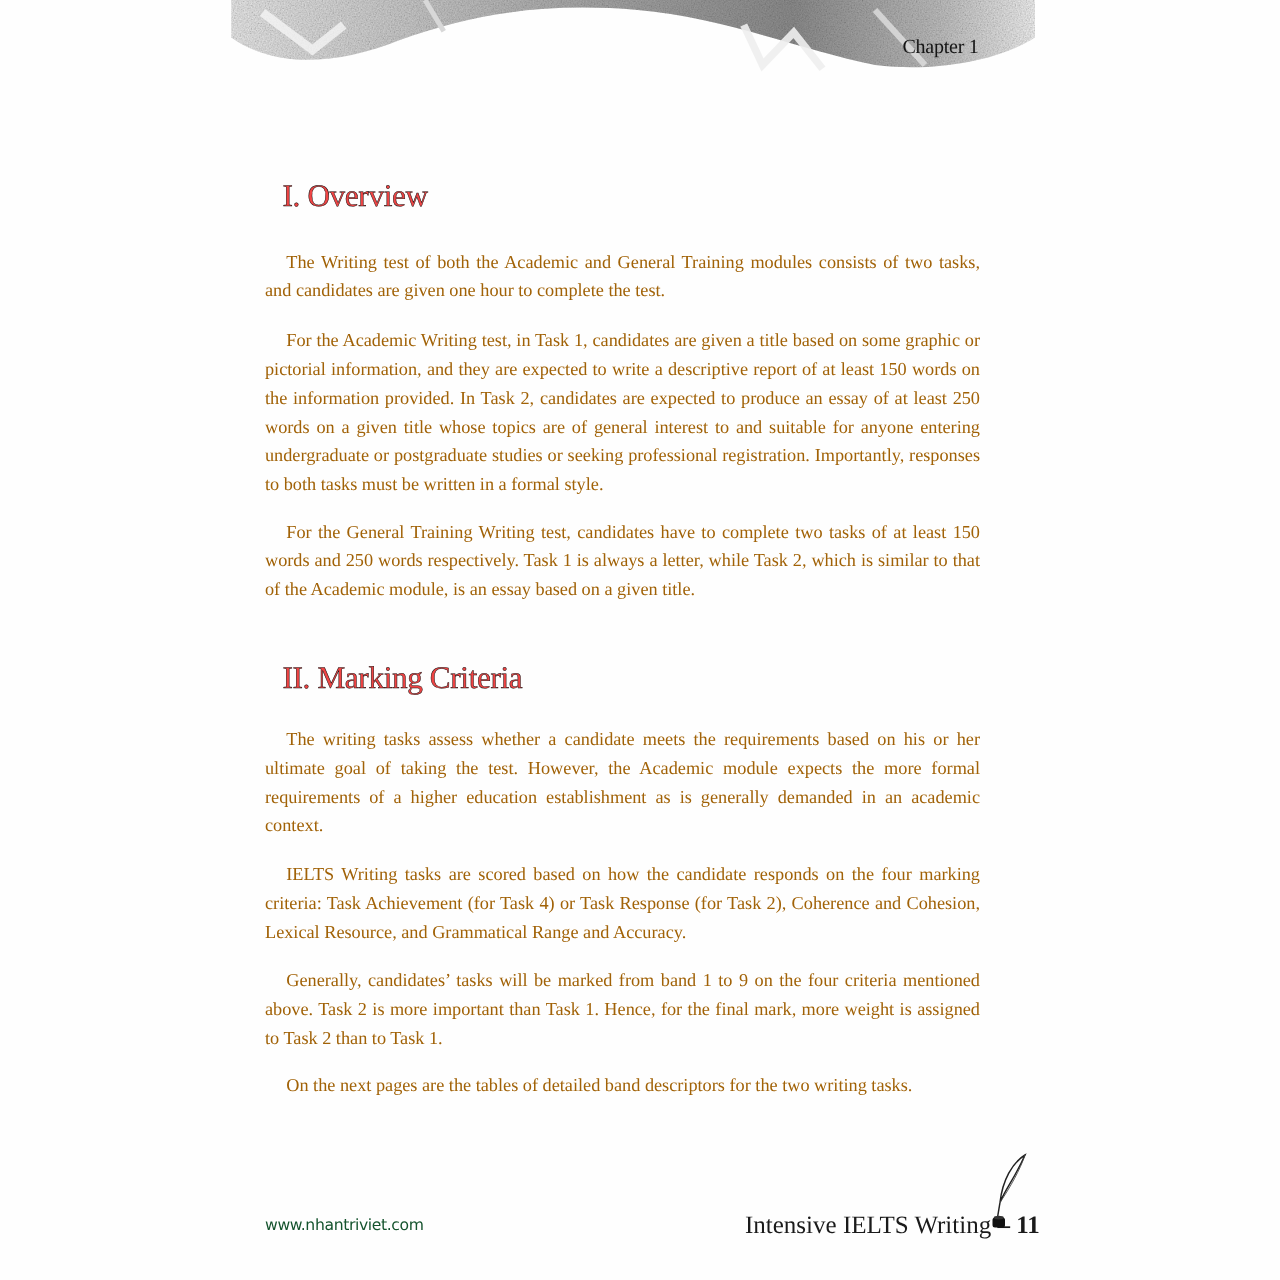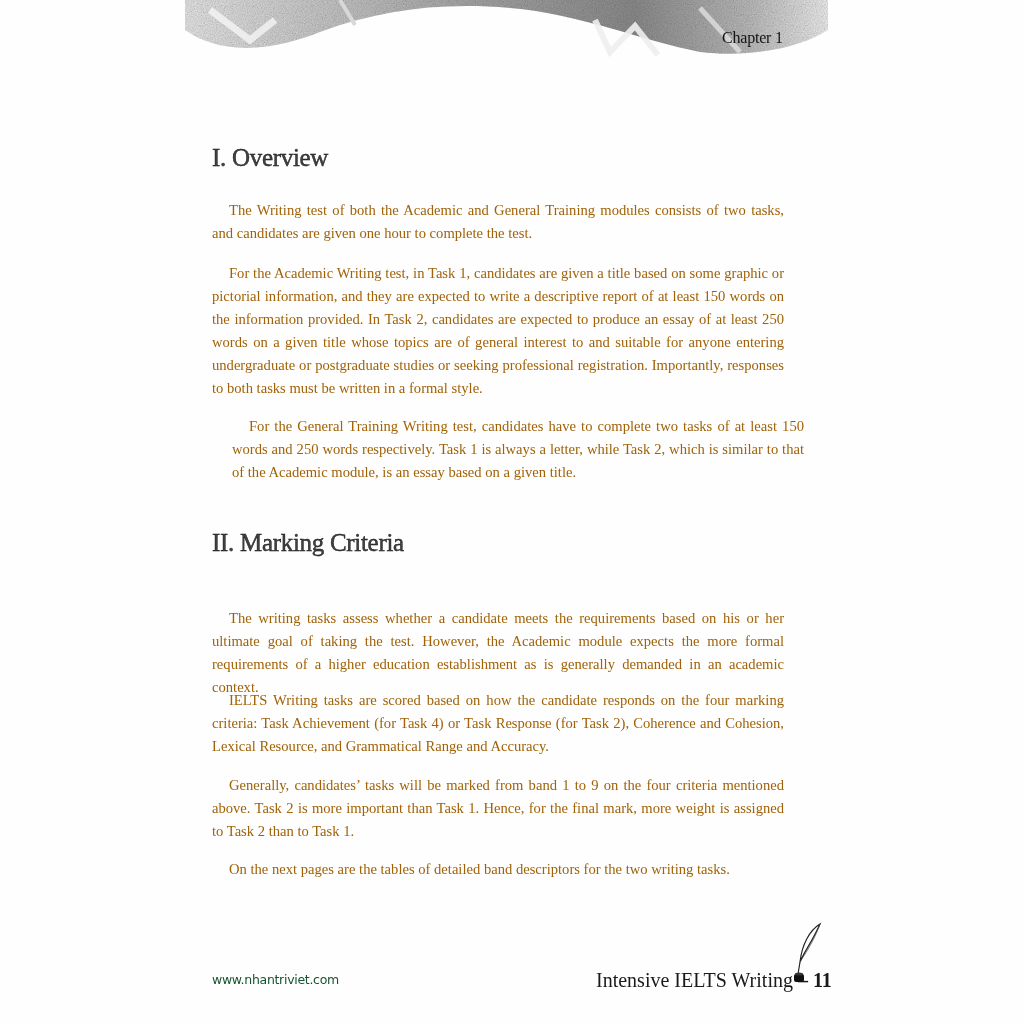--- a/index.html
+++ b/index.html
@@ -21,22 +21,22 @@
   .chapter-label {
     position: absolute; left: 722px; top: 29px;
     font-size: 16px; color: #151515;
     font-family: "Liberation Serif", serif;
     letter-spacing: -0.2px;
   }
   .content {
     position: absolute; left: 212px; top: 0; width: 572px;
   }
   h2.section-title {
-    position: absolute; left: 0; margin: 0;
-    font-size: 25px; font-weight: normal; color: #404040;
+    position: absolute; left: 14px; margin: 0;
+    font-size: 25px; font-weight: normal; color: #ef4444;
     font-family: "Liberation Serif", serif;
     letter-spacing: -0.3px;
     -webkit-text-stroke: 0.4px #111;
   }
   .para {
     position: absolute; left: 0; width: 572px; margin: 0;
     font-size: 14.6px; line-height: 23px;
     text-align: justify; text-indent: 17px;
     color: #a16207;
     font-family: "Liberation Serif", serif;
@@ -88,25 +88,25 @@
     </svg>
   </div>
   <div class="chapter-label">Chapter 1</div>
 
   <div class="content">
 
     <h2 class="section-title" style="top:144px;">I. Overview</h2>
 
     <p class="para" style="top:199px;">The Writing test of both the Academic and General Training modules consists of two tasks, and candidates are given one hour to complete the test.</p>
     <p class="para" style="top:262px;">For the Academic Writing test, in Task 1, candidates are given a title based on some graphic or pictorial information, and they are expected to write a descriptive report of at least 150 words on the information provided. In Task 2, candidates are expected to produce an essay of at least 250 words on a given title whose topics are of general interest to and suitable for anyone entering undergraduate or postgraduate studies or seeking professional registration. Importantly, responses to both tasks must be written in a formal style.</p>
-    <p class="para" style="top:415px;margin-left:20px;">For the General Training Writing test, candidates have to complete two tasks of at least 150 words and 250 words respectively. Task 1 is always a letter, while Task 2, which is similar to that of the Academic module, is an essay based on a given title.</p>
+    <p class="para" style="top:415px;">For the General Training Writing test, candidates have to complete two tasks of at least 150 words and 250 words respectively. Task 1 is always a letter, while Task 2, which is similar to that of the Academic module, is an essay based on a given title.</p>
 
     <h2 class="section-title" style="top:529px;">II. Marking Criteria</h2>
 
-    <p class="para" style="top:581px;margin-top:26px;">The writing tasks assess whether a candidate meets the requirements based on his or her ultimate goal of taking the test. However, the Academic module expects the more formal requirements of a higher education establishment as is generally demanded in an academic context.</p>
+    <p class="para" style="top:581px;">The writing tasks assess whether a candidate meets the requirements based on his or her ultimate goal of taking the test. However, the Academic module expects the more formal requirements of a higher education establishment as is generally demanded in an academic context.</p>
     <p class="para" style="top:689px;">IELTS Writing tasks are scored based on how the candidate responds on the four marking criteria: Task Achievement (for Task 4) or Task Response (for Task 2), Coherence and Cohesion, Lexical Resource, and Grammatical Range and Accuracy.</p>
     <p class="para" style="top:774px;">Generally, candidates’ tasks will be marked from band 1 to 9 on the four criteria mentioned above. Task 2 is more important than Task 1. Hence, for the final mark, more weight is assigned to Task 2 than to Task 1.</p>
     <p class="para" style="top:858px;">On the next pages are the tables of detailed band descriptors for the two writing tasks.</p>
   </div>
 
   <div class="footer-left">www.nhantriviet.com</div>
   <div class="footer-right">
     <span>Intensive IELTS Writing</span><b> – </b><b>11</b>
   </div>
   <div class="quill">

